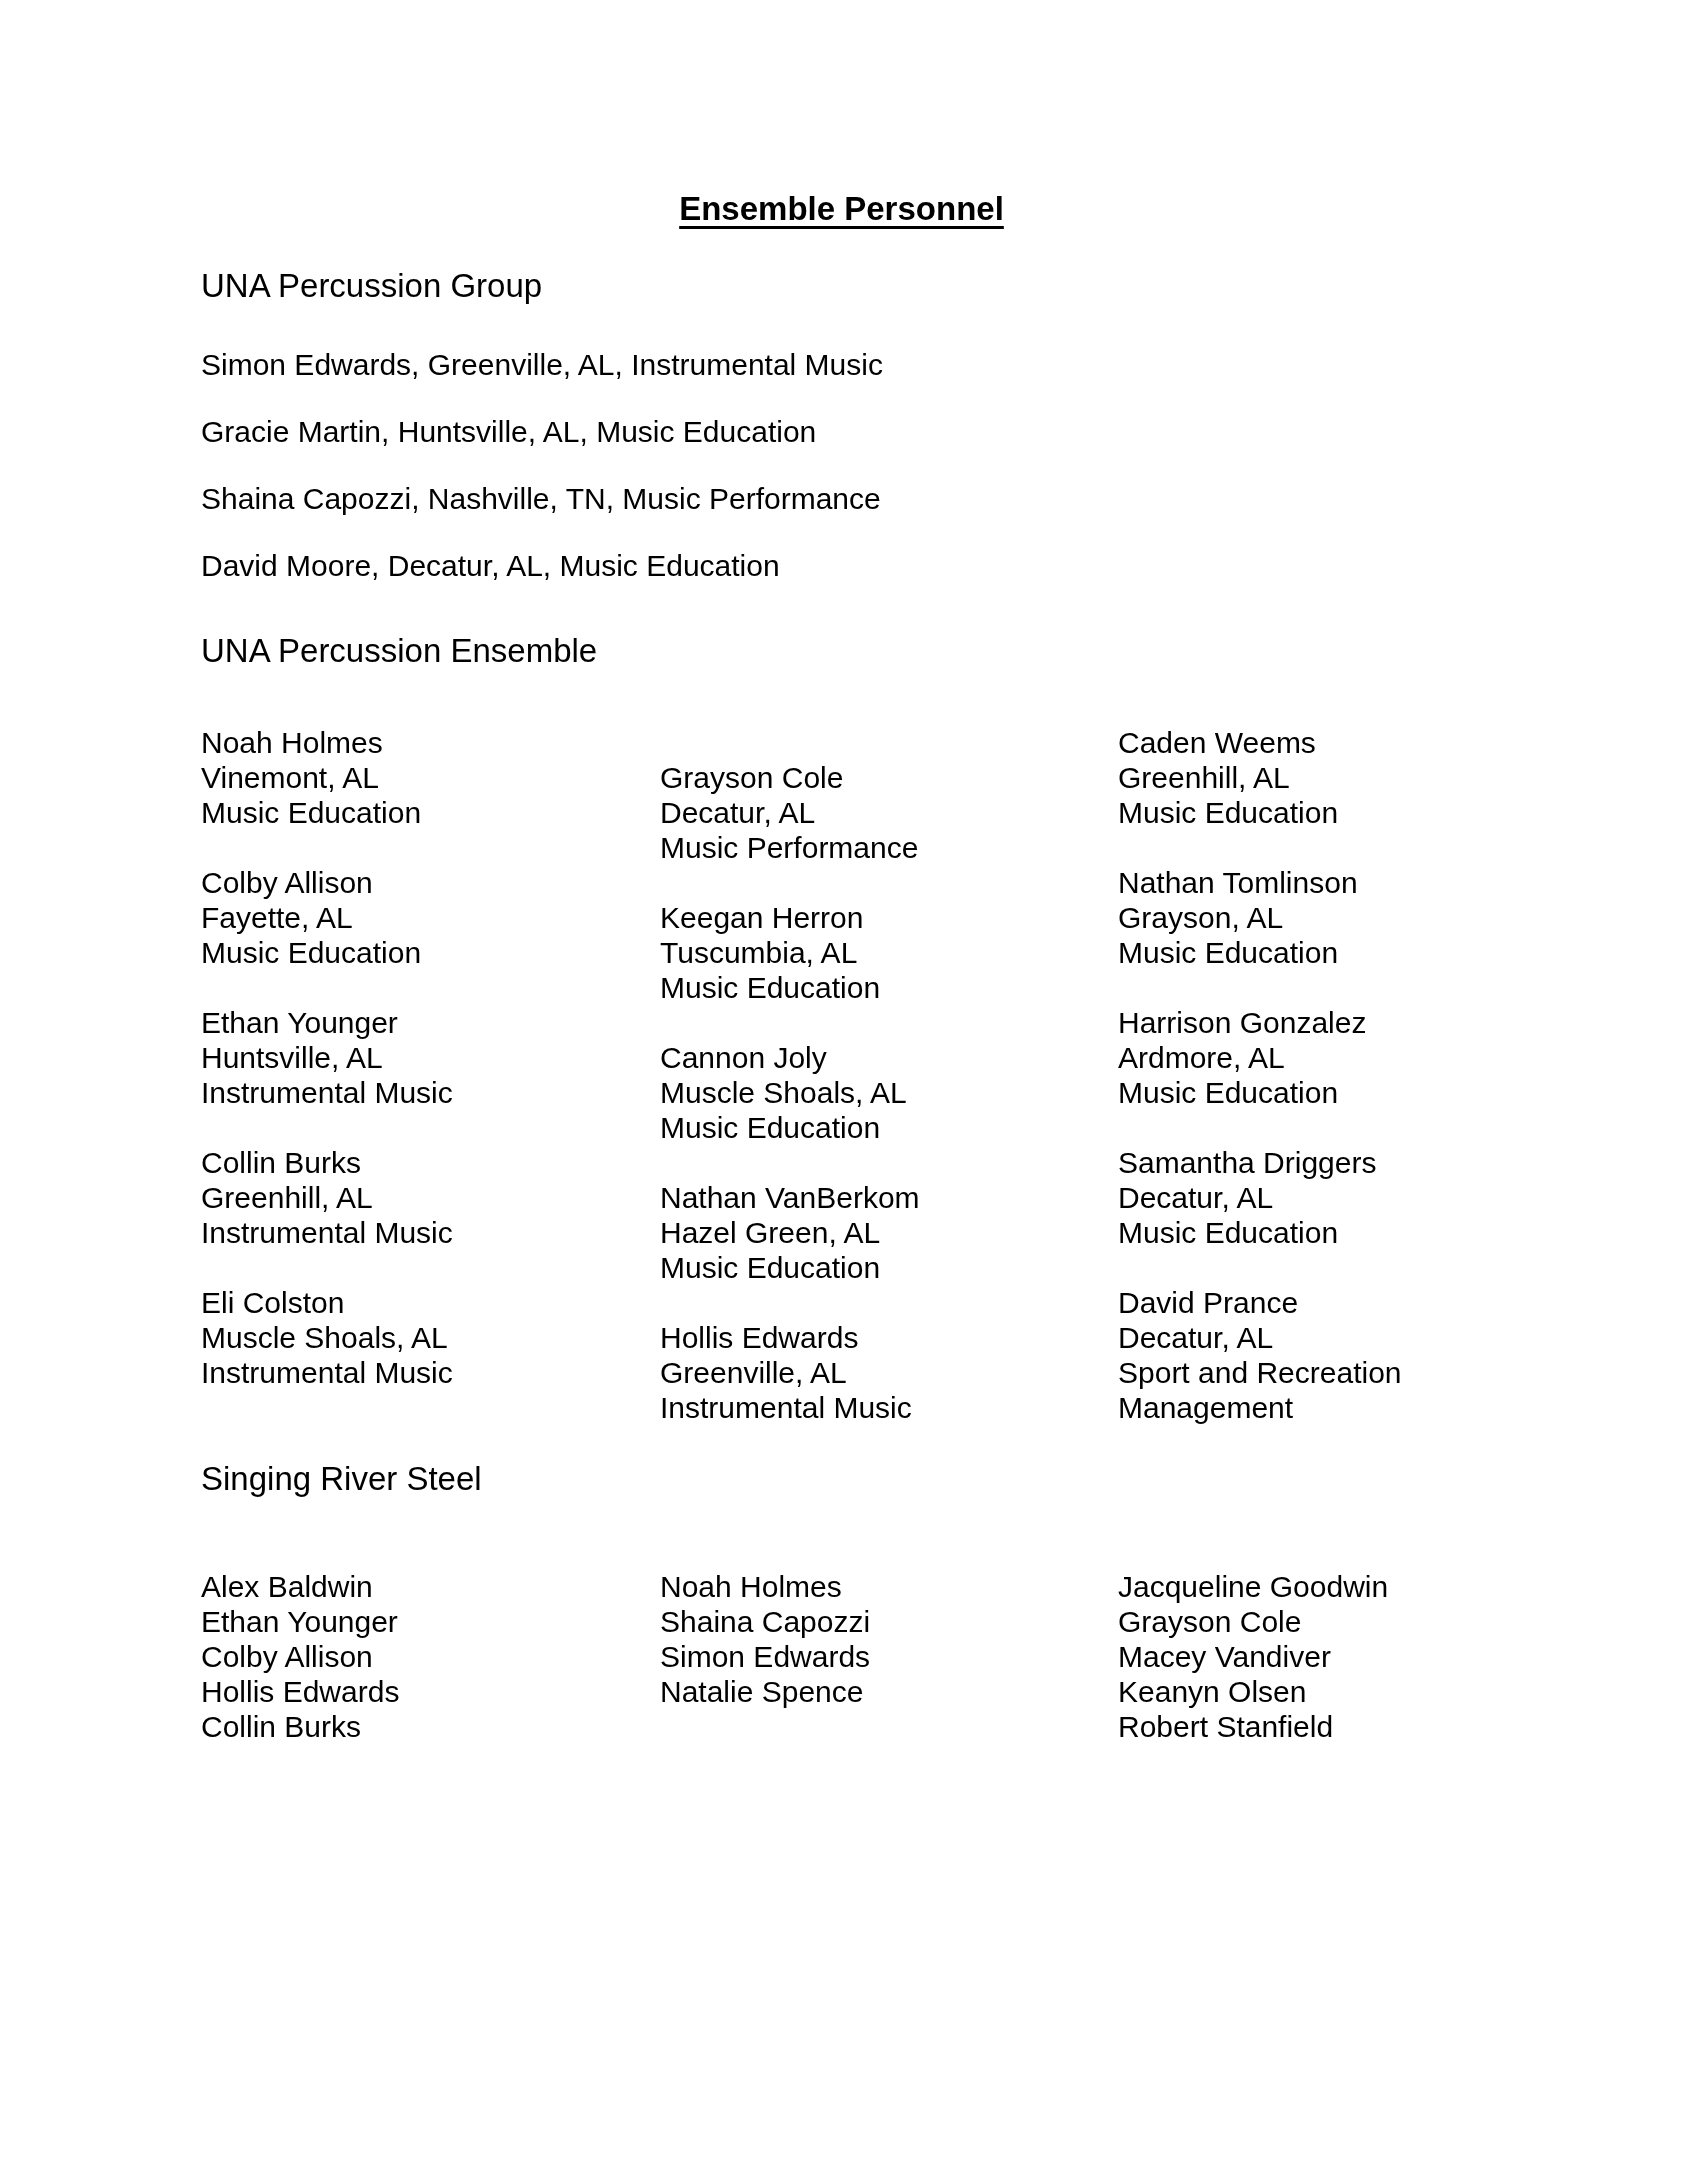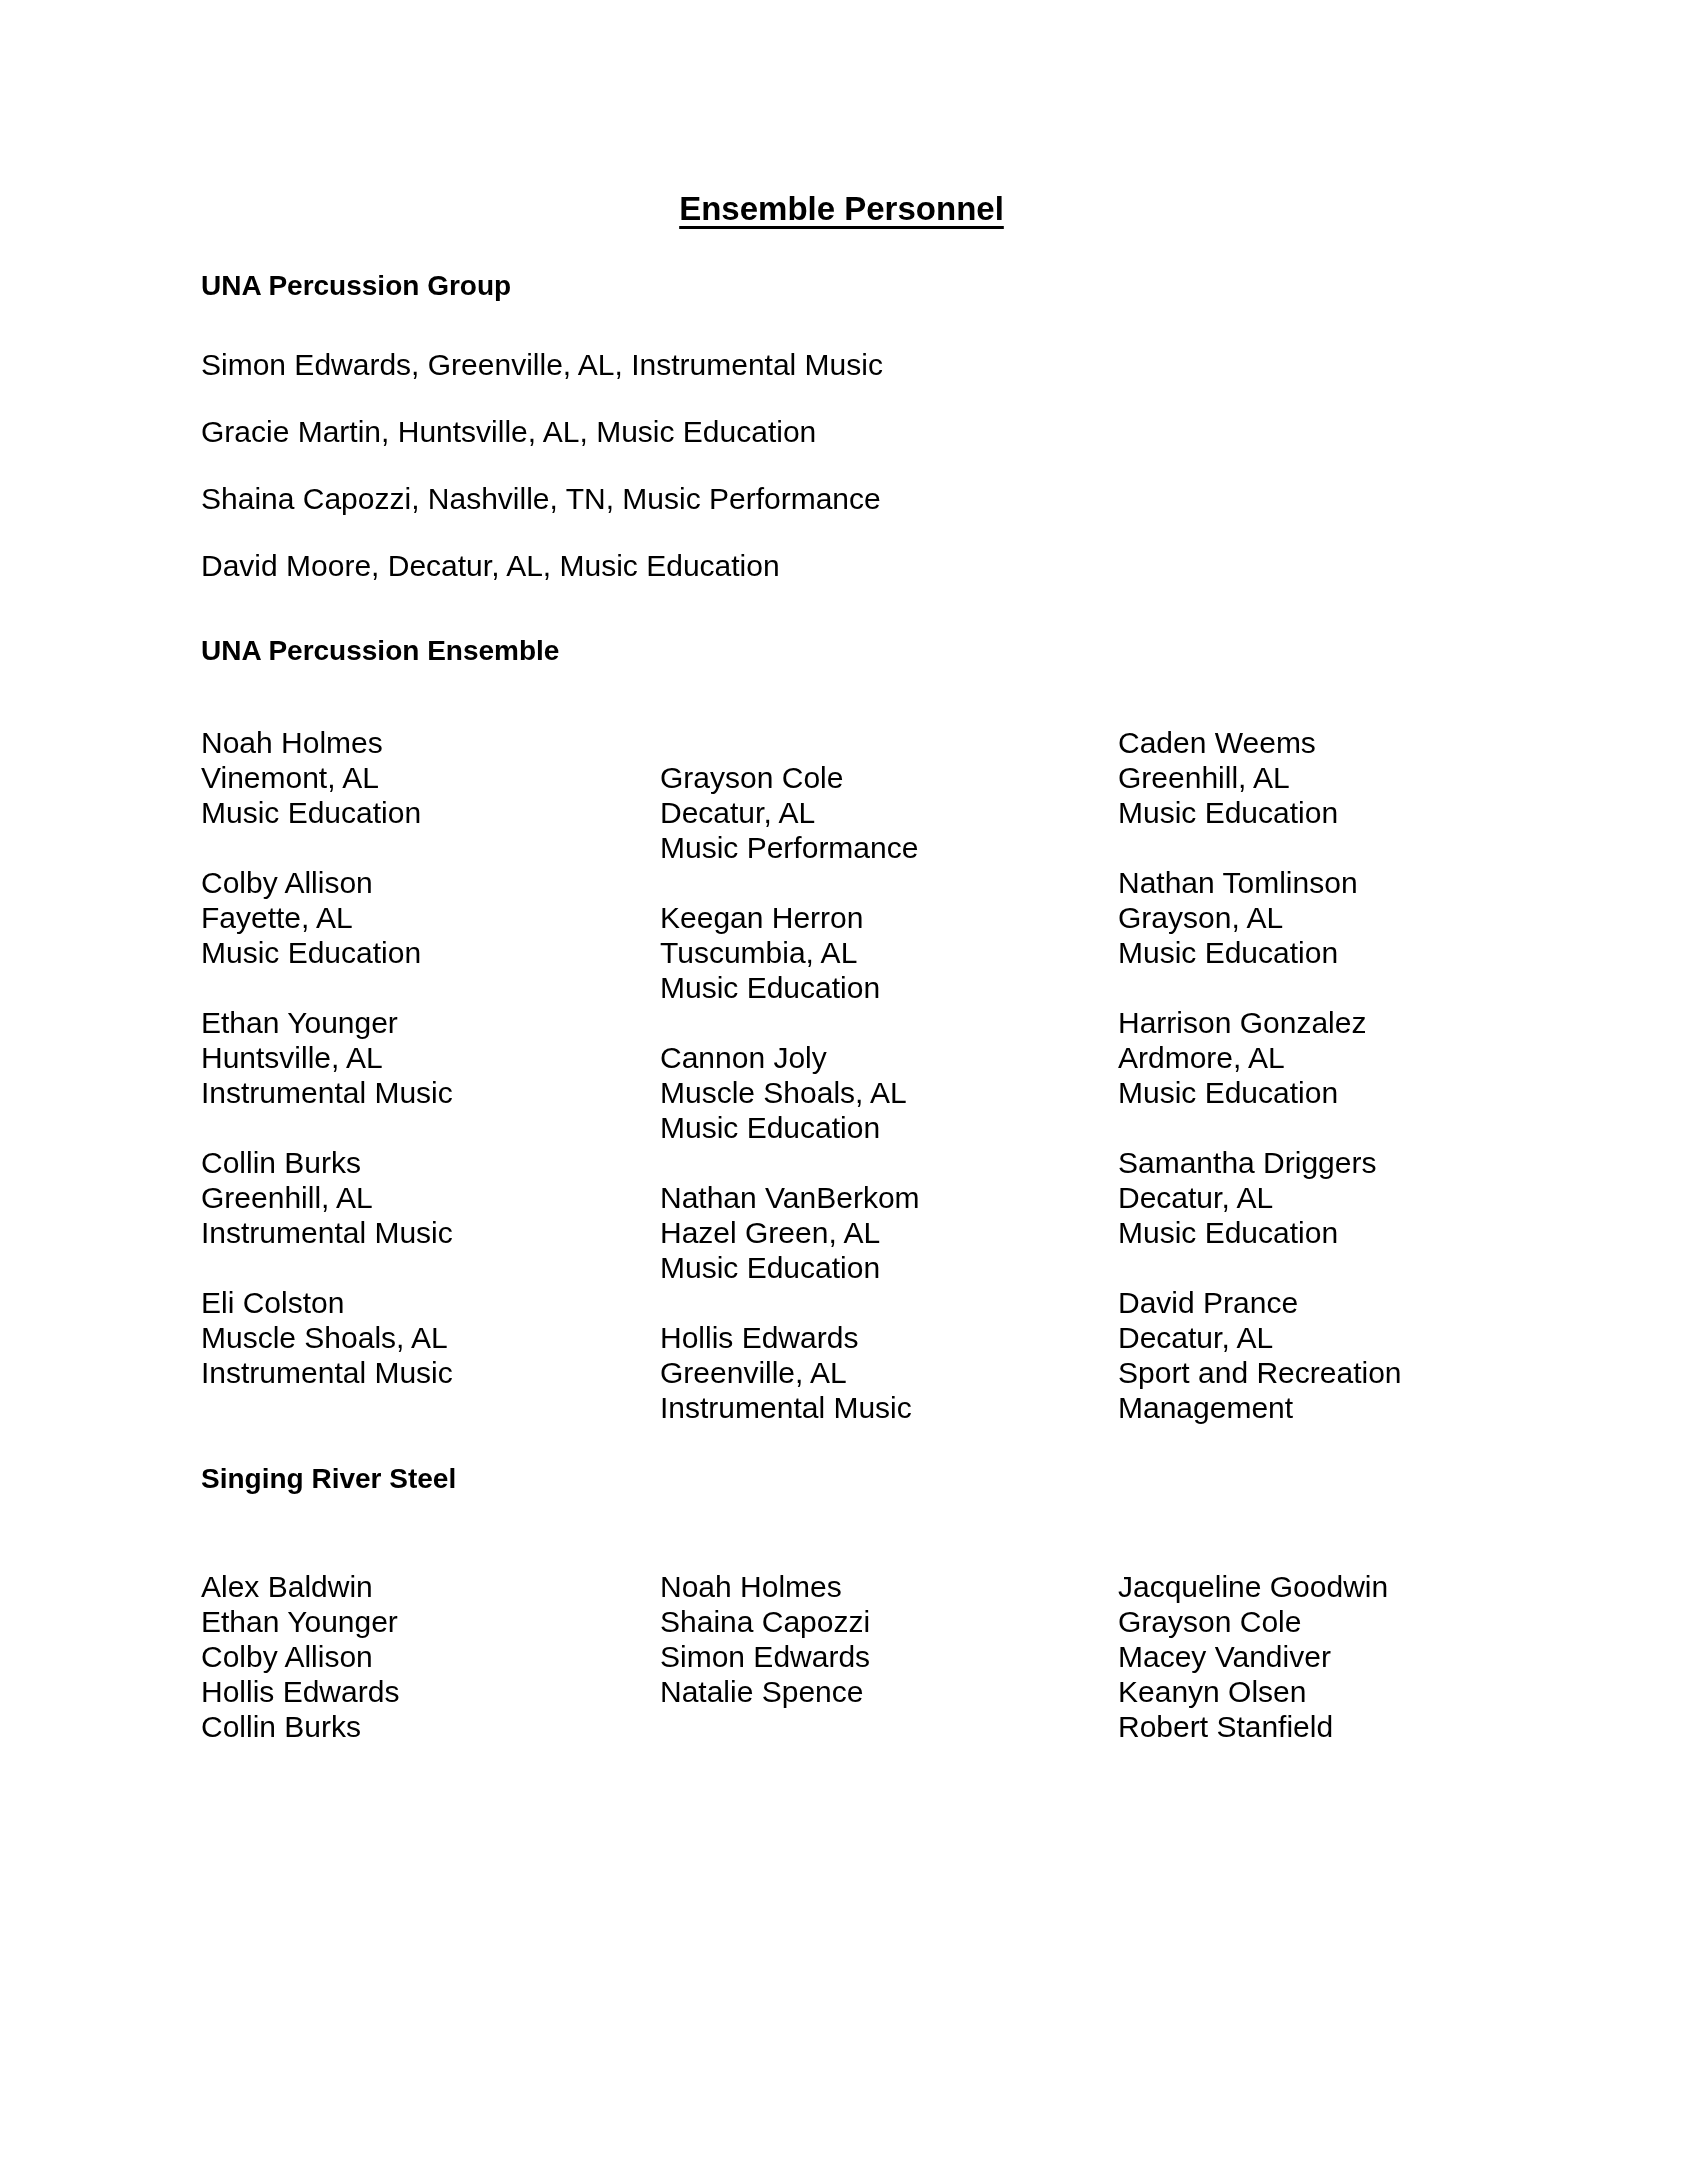--- a/index.html
+++ b/index.html
@@ -23,22 +23,22 @@
     line-height: 40px;
   }
   .doc-title .underline {
     text-decoration: underline;
     text-decoration-thickness: 3px;
     text-underline-offset: 6px;
   }
   .section-heading {
     position: absolute;
     left: 201px;
-    font-size: 28px;
-    font-weight: bold;
+    font-size: 33px;
+    font-weight: normal;
     line-height: 38px;
     white-space: nowrap;
   }
   .h-group  { top: 267px; }
   .h-ens    { top: 632px; }
   .h-steel  { top: 1460px; }
 
   .group-list {
     position: absolute;
     top: 347px;

